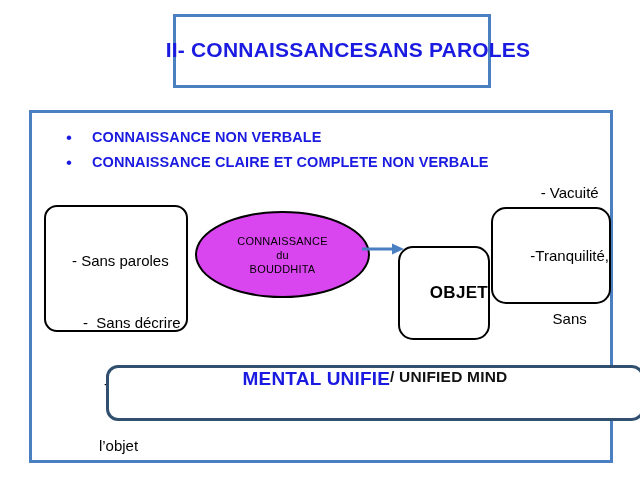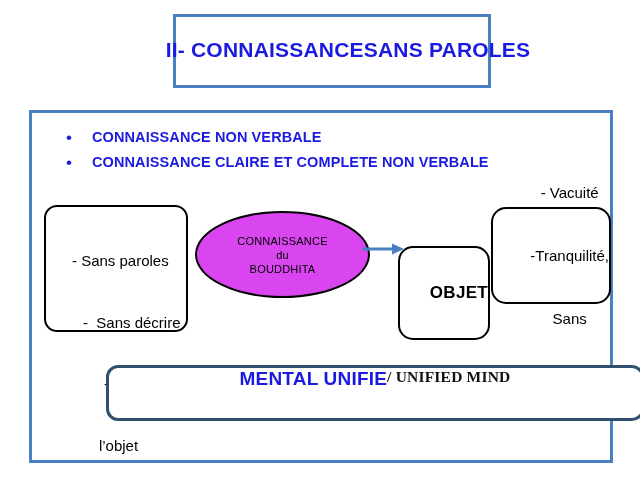--- a/index.html
+++ b/index.html
@@ -217,21 +217,20 @@
     color: #1a1ae0;
     font-weight: bold;
     font-size: 19px;
     letter-spacing: 0.2px;
   }
   #bottom-en {
     color: #111111;
     font-weight: bold;
     font-size: 15.5px;
     letter-spacing: 0.2px;
-    font-family: Liberation Serif, serif;
   }
 </style>
 </head>
 <body>
 
 <div id="slide">
 
   <div id="title-box">
     <div class="title-line">II- CONNAISSANCE</div>
     <div class="title-line">SANS PAROLES</div>

